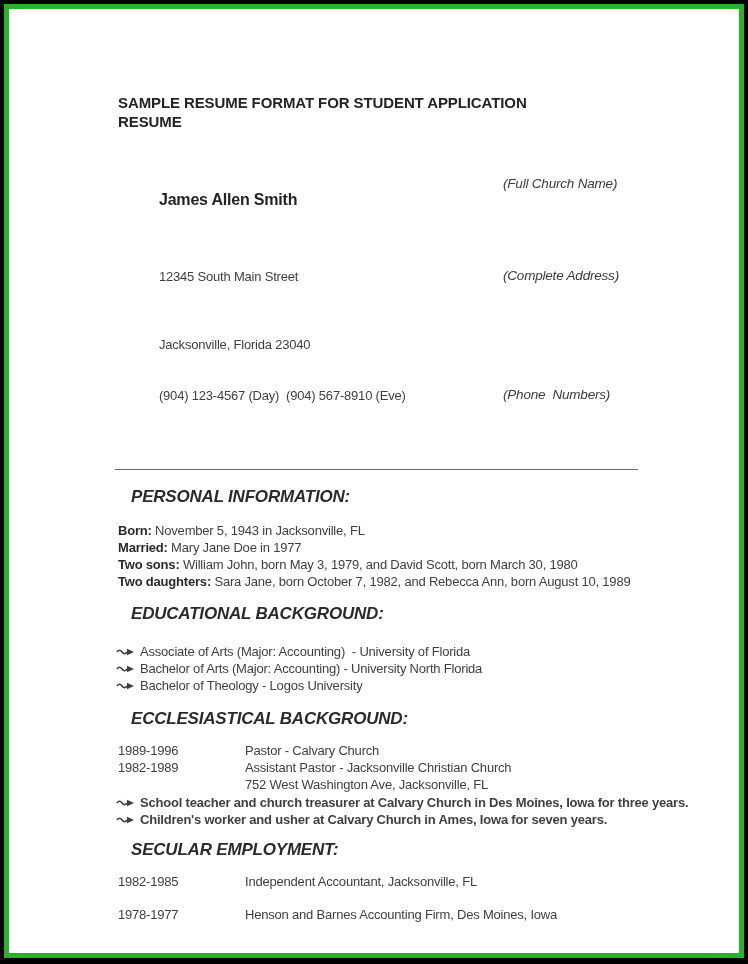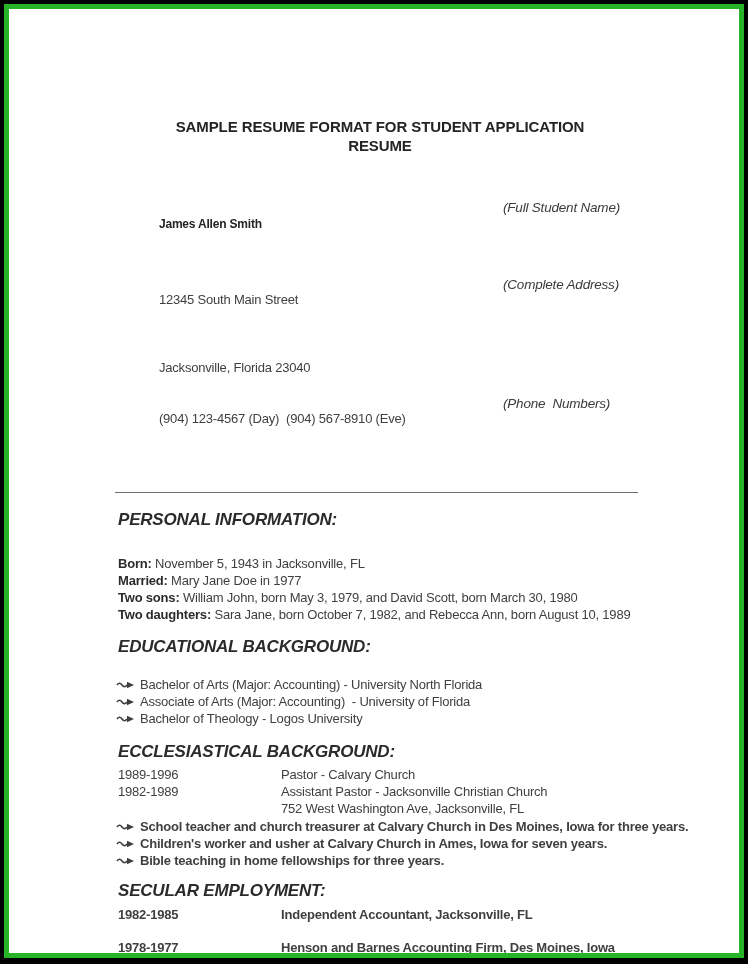--- a/index.html
+++ b/index.html
@@ -30,97 +30,97 @@
   .content {
     margin-left:109px;
     width:524px;
     color:#3f3f3f;
     font-size:13px;
     letter-spacing:-0.2px;
     line-height:17px;
   }
   .nw { white-space:pre; }
   .doc-title {
-    margin-top:108px;
-    text-align:center;
+    margin-top:84px;
+    text-align:left;
     font-weight:bold;
     font-size:15px;
     letter-spacing:-0.1px;
     line-height:19px;
     color:#242424;
   }
   .header-block { margin-top:39px; }
   .hrow { position:relative; white-space:pre; }
   .name-row { line-height:20px; }
   .name {
     font-weight:bold;
-    font-size:12px;
+    font-size:16px;
     color:#242424;
     letter-spacing:-0.2px;
   }
   .hlabel {
     position:absolute;
-    left:385px; top:2px;
+    left:385px; top:16px;
     font-style:italic;
     font-size:13.5px;
     color:#3a3a3a;
     font-weight:normal;
   }
   .name-row .hlabel { top:4px; }
   .divider {
     margin-top:31px;
     margin-left:-3px;
     width:523px;
     border-top:1px solid #6d6d6d;
     height:0;
   }
   h2 {
-    margin:0;
+    margin:13px;
     font-size:17px;
     font-weight:bold;
     font-style:italic;
     color:#2b2b2b;
     letter-spacing:-0.2px;
     line-height:20px;
   }
   .h-personal { margin-top:17px; }
   .h-education { margin-top:14px; }
   .h-ecclesiastical { margin-top:15px; }
   .h-secular { margin-top:12px; }
-  .info-rows { margin-top:25px; }
+  .info-rows { margin-top:15px; }
   .info-row { white-space:pre; }
   .info-label { font-weight:bold; color:#2b2b2b; }
   .bullets { margin-top:19px; }
   .bullets-tight { margin-top:1px;font-weight:bold; }
   .bullet-line { display:flex; align-items:center; white-space:pre; }
   .bullet-icon { flex:0 0 auto; margin-right:4px; color:#3f3f3f; margin-left:-2px; }
   .jobtable { margin-top:4px; }
-  .jrow { display:flex; white-space:pre;gap:36px; }
+  .jrow { display:flex; white-space:pre; }
   .jdates { flex:0 0 127px; }
   .jdesc { flex:0 0 auto; }
   .gap16 { margin-top:16px; }
-  .rows-start { margin-top:5px;font-weight:bold; }
+  .rows-start { margin-top:5px; }
 </style>
 </head>
 <body>
 
 <div class="frame-outer">
   <div class="frame-green">
     <div class="page">
       <div class="content">
 
         <div class="doc-title">
           <div>SAMPLE RESUME FORMAT FOR STUDENT APPLICATION</div>
           <div>RESUME</div>
         </div>
 
         <div class="header-block">
           <div class="hrow name-row">
             <span class="name">James Allen Smith</span>
-            <span class="hlabel">(Full Student Name)</span>
+            <span class="hlabel">(Full Church Name)</span>
           </div>
           <div class="hrow">
             <span class="nw">12345 South Main Street</span>
             <span class="hlabel">(Complete Address)</span>
           </div>
           <div class="hrow">
             <span class="nw">Jacksonville, Florida 23040</span>
           </div>
           <div class="hrow">
             <span class="nw">(904) 123-4567 (Day)  (904) 567-8910 (Eve)</span>
@@ -141,28 +141,28 @@
         </section>
 
         <section>
           <h2 class="h-education">EDUCATIONAL BACKGROUND:</h2>
           <div class="bullets">
             <div class="bullet-line">
               <svg class="bullet-icon" viewBox="0 0 20 10" width="20" height="10">
                   <path d="M1,5 Q3.5,1.5 6,5 T11,5" fill="none" stroke="currentColor" stroke-width="1.6"></path>
                   <path d="M11,1.8 L18,5 L11,8.2 Z" fill="currentColor"></path>
                 </svg>
+              <span>Associate of Arts (Major: Accounting)  - University of Florida</span>
+            </div>
+            <div class="bullet-line">
+              <svg class="bullet-icon" viewBox="0 0 20 10" width="20" height="10">
+                  <path d="M1,5 Q3.5,1.5 6,5 T11,5" fill="none" stroke="currentColor" stroke-width="1.6"></path>
+                  <path d="M11,1.8 L18,5 L11,8.2 Z" fill="currentColor"></path>
+                </svg>
               <span>Bachelor of Arts (Major: Accounting) - University North Florida</span>
-            </div>
-            <div class="bullet-line">
-              <svg class="bullet-icon" viewBox="0 0 20 10" width="20" height="10">
-                  <path d="M1,5 Q3.5,1.5 6,5 T11,5" fill="none" stroke="currentColor" stroke-width="1.6"></path>
-                  <path d="M11,1.8 L18,5 L11,8.2 Z" fill="currentColor"></path>
-                </svg>
-              <span>Associate of Arts (Major: Accounting)  - University of Florida</span>
             </div>
             <div class="bullet-line">
               <svg class="bullet-icon" viewBox="0 0 20 10" width="20" height="10">
                   <path d="M1,5 Q3.5,1.5 6,5 T11,5" fill="none" stroke="currentColor" stroke-width="1.6"></path>
                   <path d="M11,1.8 L18,5 L11,8.2 Z" fill="currentColor"></path>
                 </svg>
               <span>Bachelor of Theology - Logos University</span>
             </div>
           </div>
         </section>
@@ -193,27 +193,20 @@
                   <path d="M11,1.8 L18,5 L11,8.2 Z" fill="currentColor"></path>
                 </svg>
               <span>School teacher and church treasurer at Calvary Church in Des Moines, Iowa for three years.</span>
             </div>
             <div class="bullet-line">
               <svg class="bullet-icon" viewBox="0 0 20 10" width="20" height="10">
                   <path d="M1,5 Q3.5,1.5 6,5 T11,5" fill="none" stroke="currentColor" stroke-width="1.6"></path>
                   <path d="M11,1.8 L18,5 L11,8.2 Z" fill="currentColor"></path>
                 </svg>
               <span>Children's worker and usher at Calvary Church in Ames, Iowa for seven years.</span>
-            </div>
-            <div class="bullet-line">
-              <svg class="bullet-icon" viewBox="0 0 20 10" width="20" height="10">
-                  <path d="M1,5 Q3.5,1.5 6,5 T11,5" fill="none" stroke="currentColor" stroke-width="1.6"></path>
-                  <path d="M11,1.8 L18,5 L11,8.2 Z" fill="currentColor"></path>
-                </svg>
-              <span>Bible teaching in home fellowships for three years.</span>
             </div>
           </div>
         </section>
 
         <section>
           <h2 class="h-secular">SECULAR EMPLOYMENT:</h2>
           <div class="jobtable rows-start">
             <div class="jrow">
               <span class="jdates">1982-1985</span>
               <span class="jdesc">Independent Accountant, Jacksonville, FL</span>

